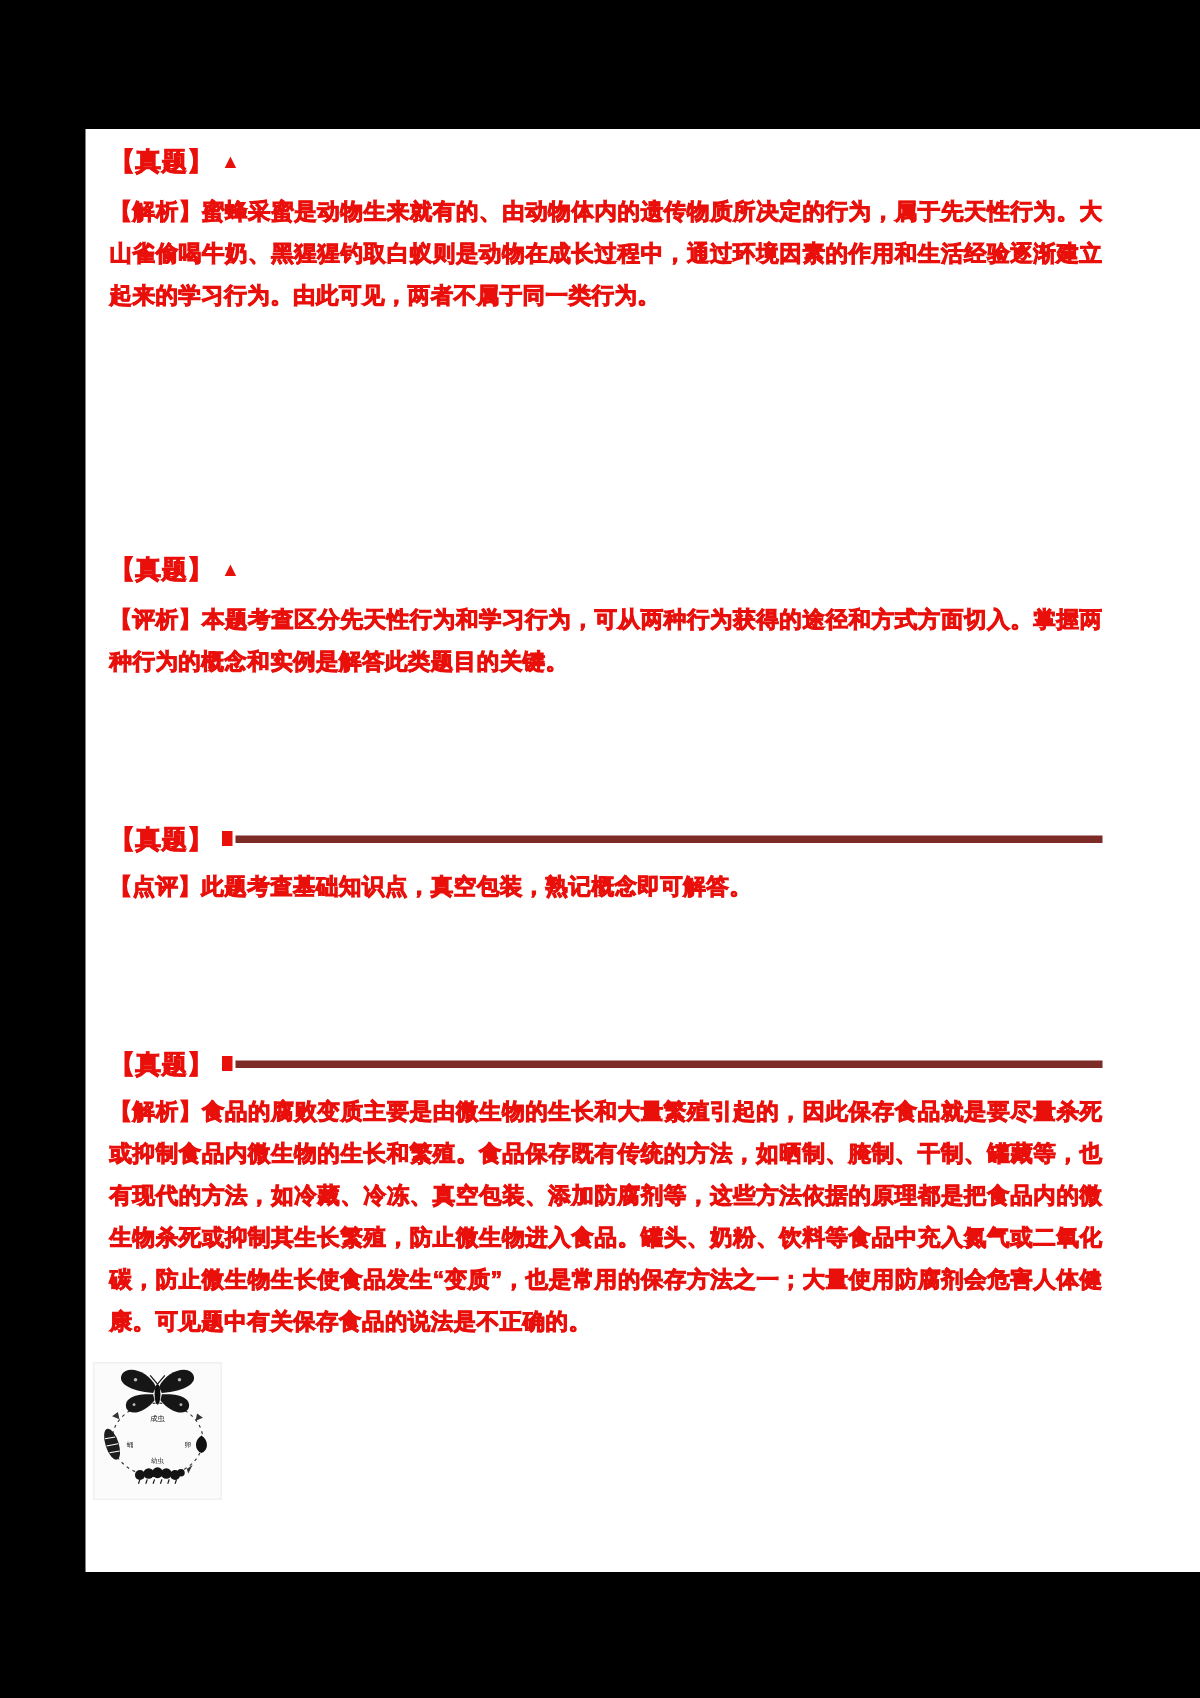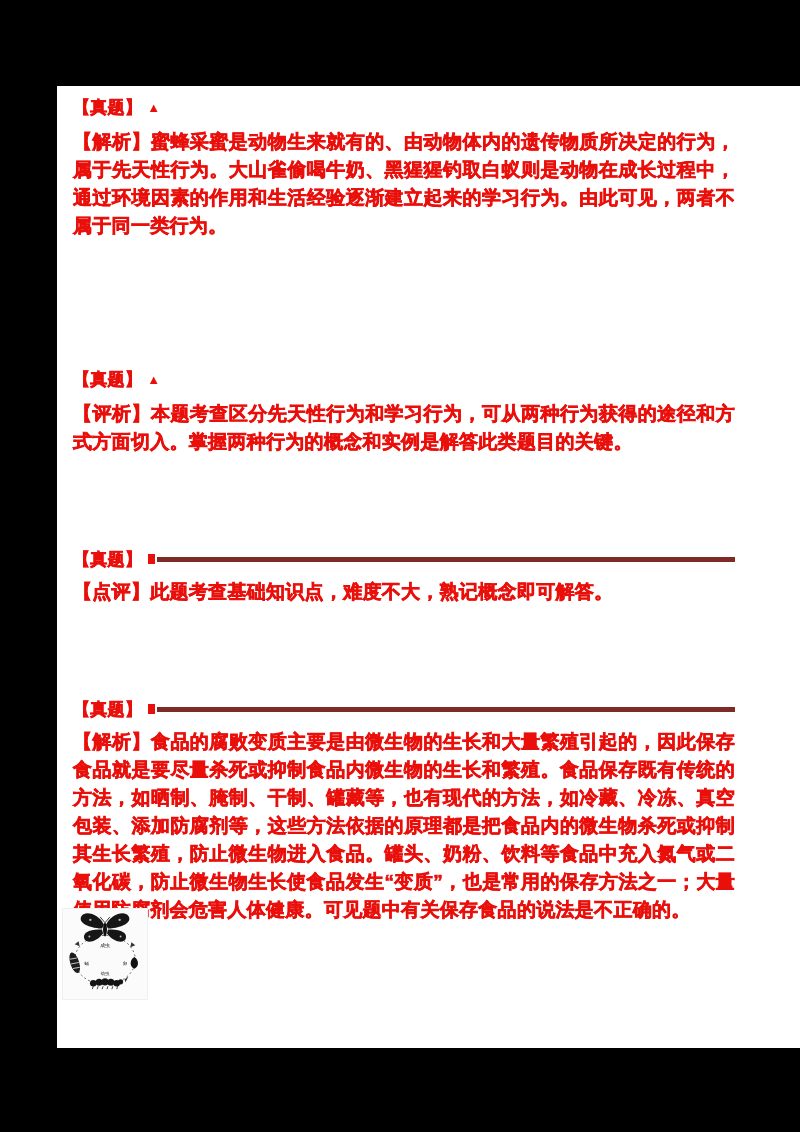--- a/index.html
+++ b/index.html
@@ -46,21 +46,21 @@
   .rule {
     flex: 1 1 auto;
     height: 5px;
     background: #7c2b27;
   }
   .body-text {
     position: absolute;
     left: 16px;
     width: 662px;
     color: #e90f0b;
-    font-size: 19px;
+    font-size: 15px;
     line-height: 28px;
     font-weight: bold;
     -webkit-text-stroke: 0.6px #e90f0b;
     letter-spacing: 0.3px;
     text-align: justify;
   }
   .body-text p { margin: 0; }
   .pos-s1-h { top: 10px; }
   .pos-s1-b { top: 42px; }
   .pos-s2-h { top: 282px; }
@@ -98,21 +98,21 @@
   <div class="body-text pos-s2-b">
     <p>【评析】本题考查区分先天性行为和学习行为，可从两种行为获得的途径和方式方面切入。掌握两种行为的概念和实例是解答此类题目的关键。</p>
   </div>
 
   <div class="heading pos-s3-h">
     <span>【真题】</span>
     <span class="sq"></span>
     <span class="rule"></span>
   </div>
   <div class="body-text pos-s3-b">
-    <p>【点评】此题考查基础知识点，难度不大，熟记概念即可解答。</p>
+    <p>【点评】此题考查基础知识点，真空包装，熟记概念即可解答。</p>
   </div>
 
   <div class="heading pos-s4-h">
     <span>【真题】</span>
     <span class="sq"></span>
     <span class="rule"></span>
   </div>
   <div class="body-text pos-s4-b">
     <p>【解析】食品的腐败变质主要是由微生物的生长和大量繁殖引起的，因此保存食品就是要尽量杀死或抑制食品内微生物的生长和繁殖。食品保存既有传统的方法，如晒制、腌制、干制、罐藏等，也有现代的方法，如冷藏、冷冻、真空包装、添加防腐剂等，这些方法依据的原理都是把食品内的微生物杀死或抑制其生长繁殖，防止微生物进入食品。罐头、奶粉、饮料等食品中充入氮气或二氧化碳，防止微生物生长使食品发生“变质”，也是常用的保存方法之一；大量使用防腐剂会危害人体健康。可见题中有关保存食品的说法是不正确的。</p>
   </div>

